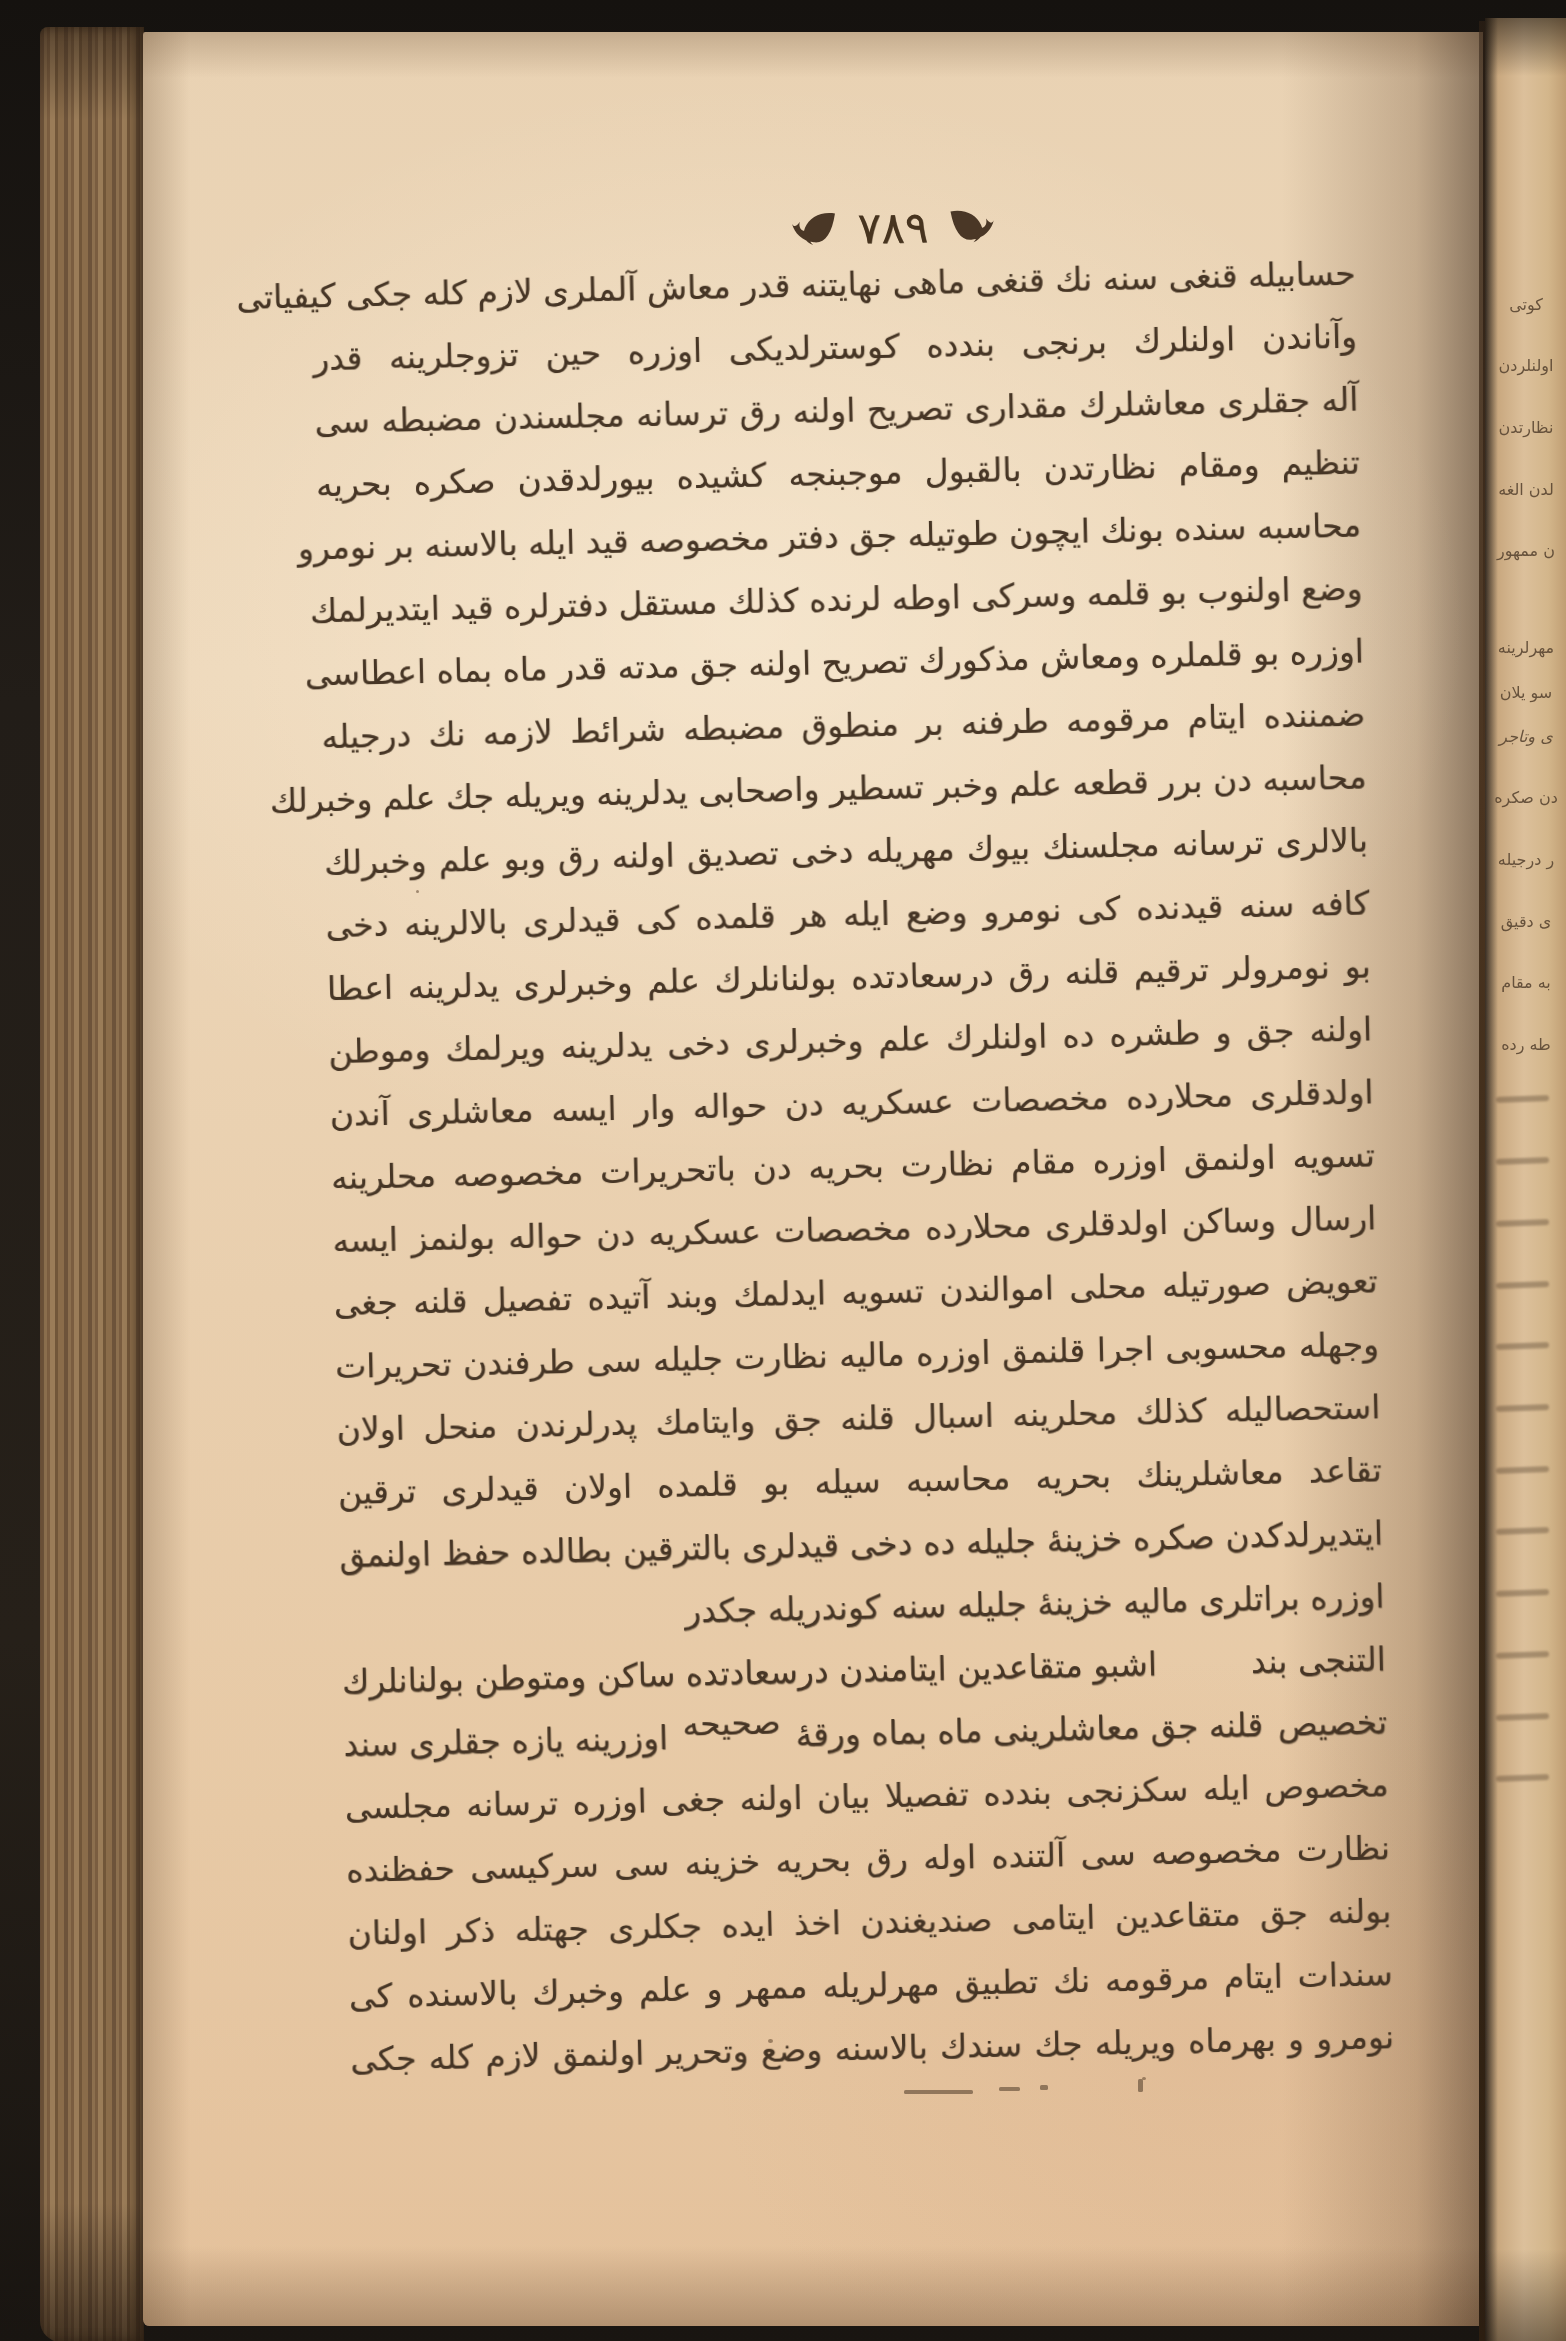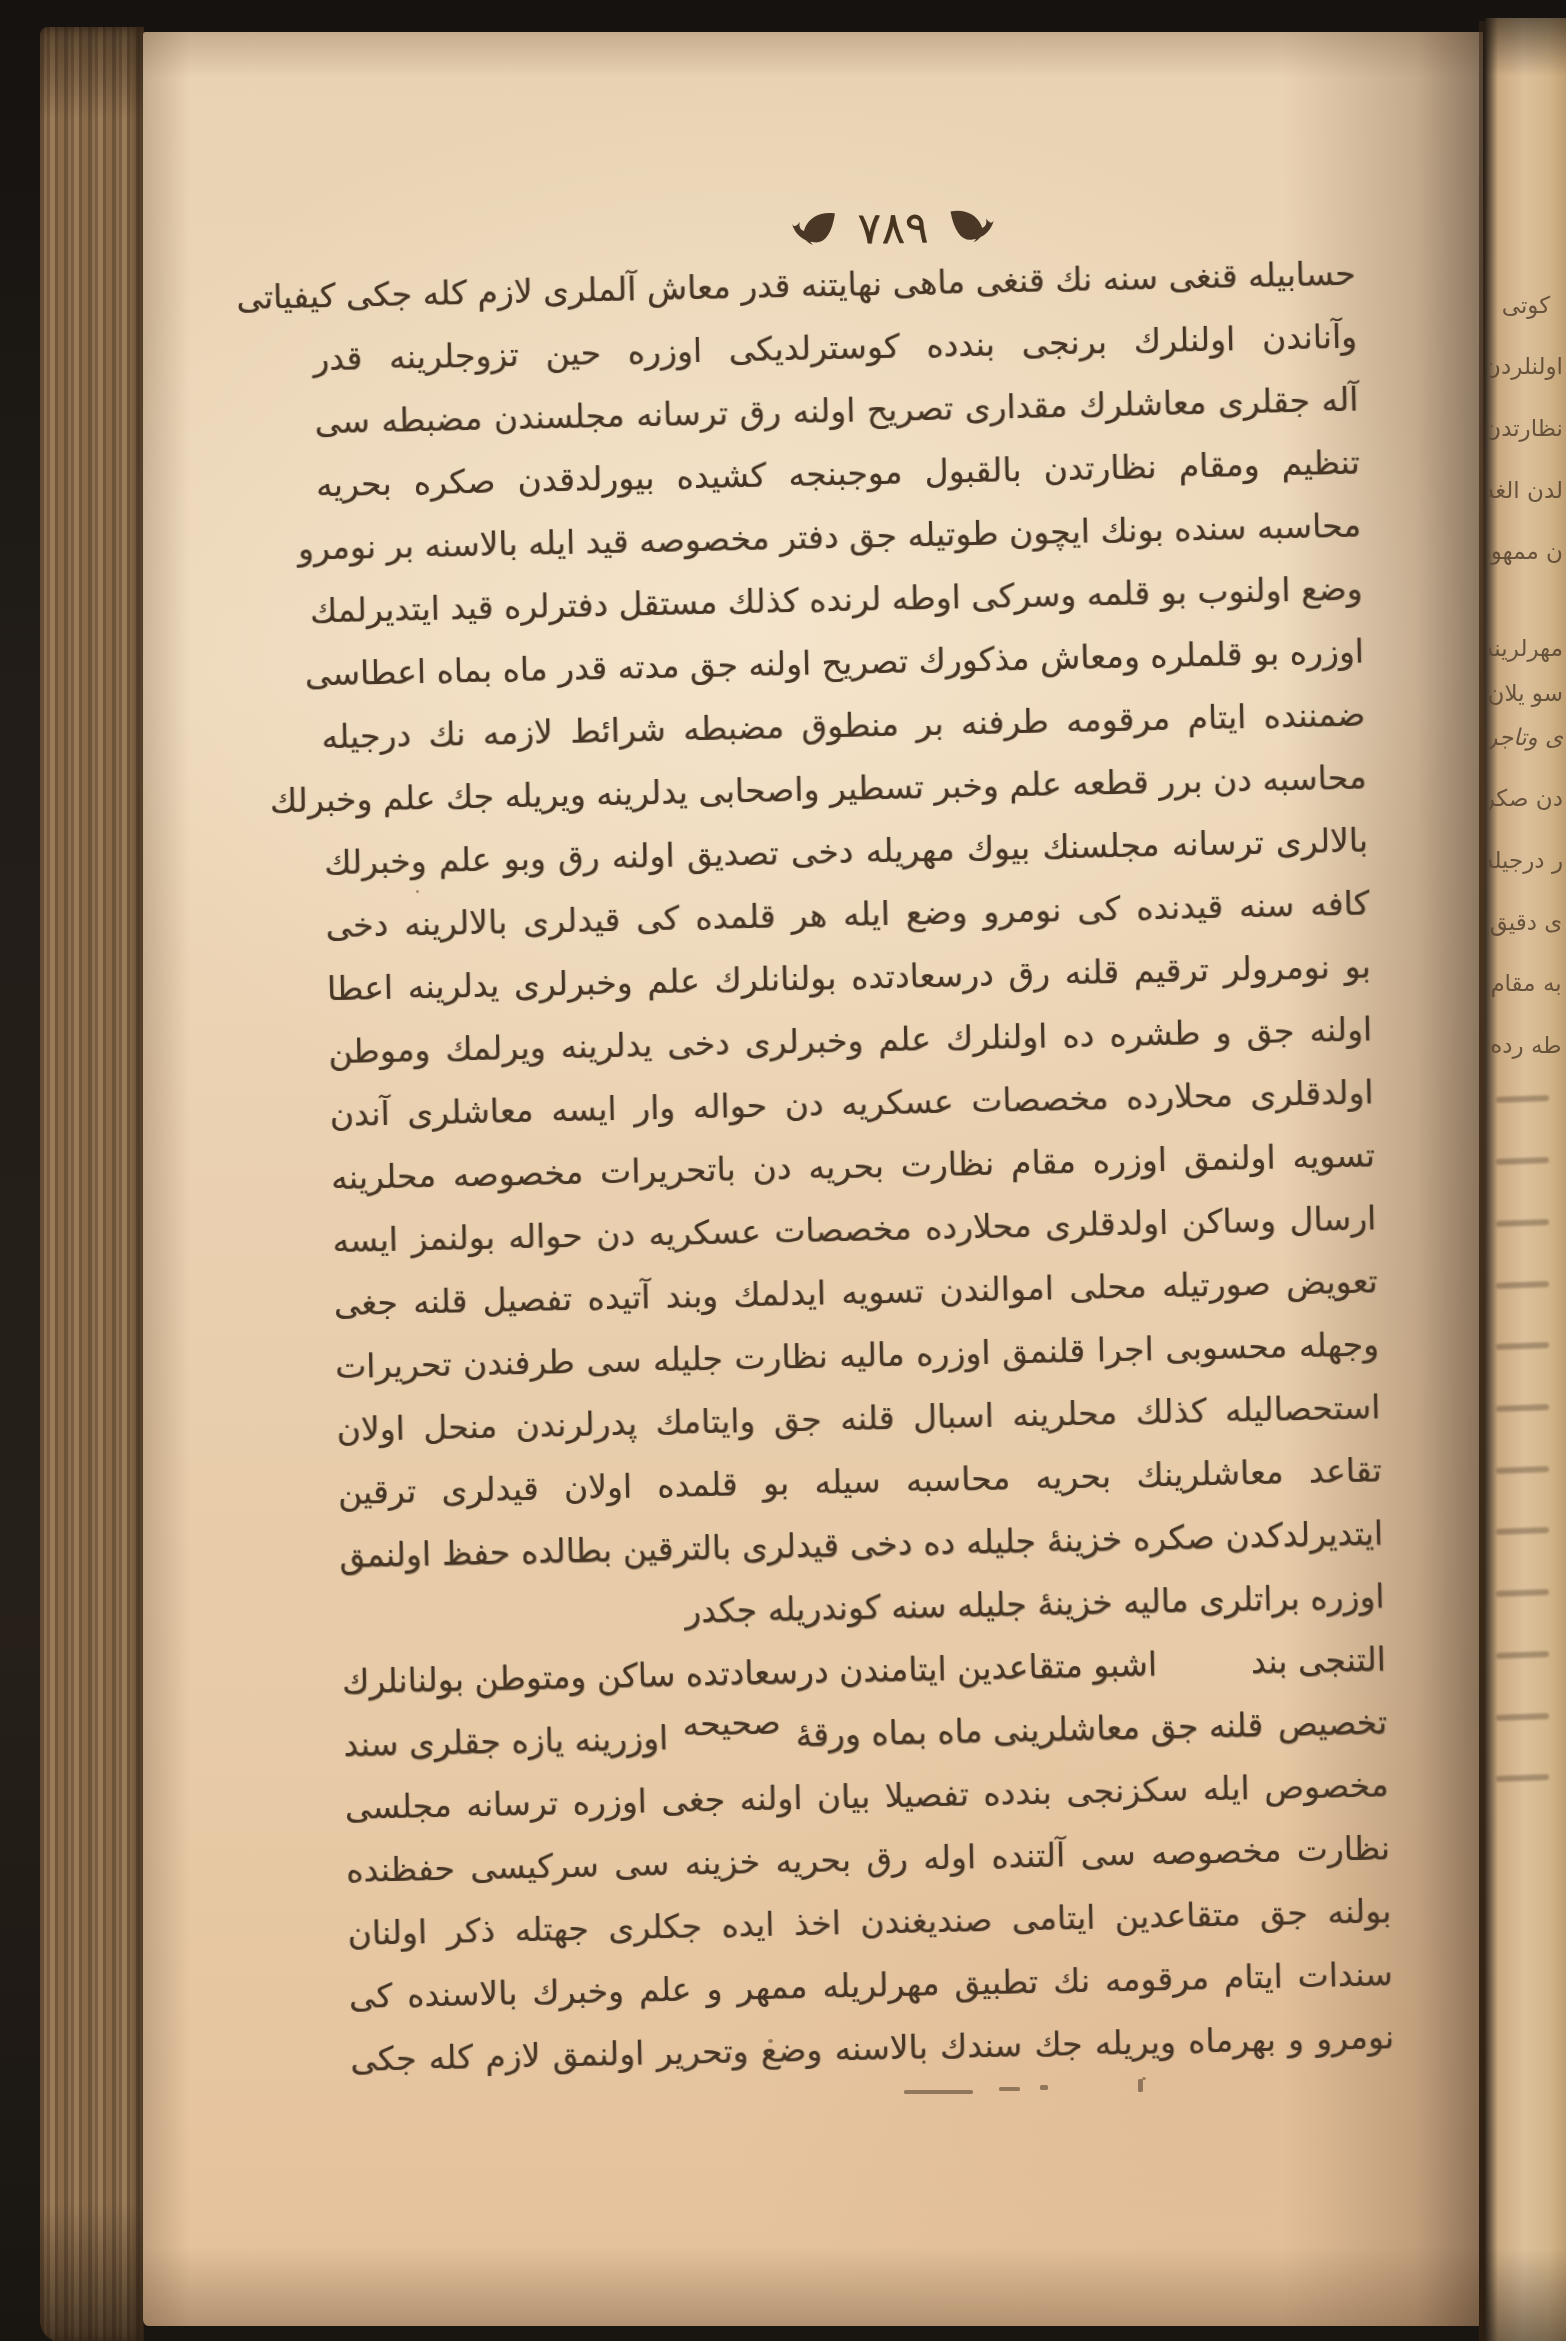--- a/index.html
+++ b/index.html
@@ -37,21 +37,21 @@
     background:linear-gradient(180deg,#33231693,#4a3420,#3a2917,#2c1e11);
   }
   .facing-sliver{
     position:absolute;left:1485px;top:17.6px;width:81px;height:2324px;
     background:
       linear-gradient(180deg,rgba(30,22,14,.6) 0%,rgba(30,22,14,0) 2.5%,rgba(30,22,14,0) 96%,rgba(30,22,14,.5) 100%),
       linear-gradient(90deg,#96745530 0%,#c9a87f 16%,#dcc09b 48%,#d3b68b 78%,#c09e73 100%);
   }
   .frag{
     position:absolute;left:1489px;width:74px;height:48px;
-    direction:rtl;text-align:center;font-size:23px;line-height:48px;
+    direction:rtl;text-align:center;font-size:16px;line-height:48px;
     color:#5b4733;white-space:nowrap;overflow:hidden;
     filter:blur(0.3px);opacity:.9;
   }
   .sm{position:absolute;left:1496px;width:53px;height:5.6px;border-radius:3.2px;
       background:rgba(88,67,48,.40);transform:rotate(-2deg);filter:blur(0.8px);}
   
   .header{
     position:absolute;left:744px;top:196px;width:298px;height:63px;
     display:flex;align-items:center;justify-content:center;gap:21px;
     transform:rotate(-1deg);color:#47341f;
@@ -145,21 +145,21 @@
   <i style="left:0;top:11.2px;width:69px;height:4px;"></i>
   <i style="left:95px;top:8px;width:21px;height:4px;"></i>
   <i style="left:136px;top:6.4px;width:8px;height:4.8px;"></i>
   <i style="left:234px;top:0;width:4.8px;height:13px;"></i>
 </div>
 
 <div class="gutter-line"></div>
 <div class="facing-sliver"></div>
 
 <div class="frag" style="top:281px;">كوتى</div>
-<div class="frag" style="top:342px;text-align:right;">اولنلردن</div>
+<div class="frag" style="top:342px;">اولنلردن</div>
 <div class="frag" style="top:404px;">نظارتدن</div>
 <div class="frag" style="top:466px;">لدن الغه</div>
 <div class="frag" style="top:527px;">ن ممهور</div>
 <div class="frag" style="top:624px;">مهرلرينه</div>
 <div class="frag" style="top:669px;">سو يلان</div>
 <div class="frag" style="top:713px;font-style:italic;">ى وتاجر</div>
 <div class="frag" style="top:774px;">دن صكره</div>
 <div class="frag" style="top:836px;">ر درجيله</div>
 <div class="frag" style="top:898px;">ى دقيق</div>
 <div class="frag" style="top:959px;">به مقام</div>

